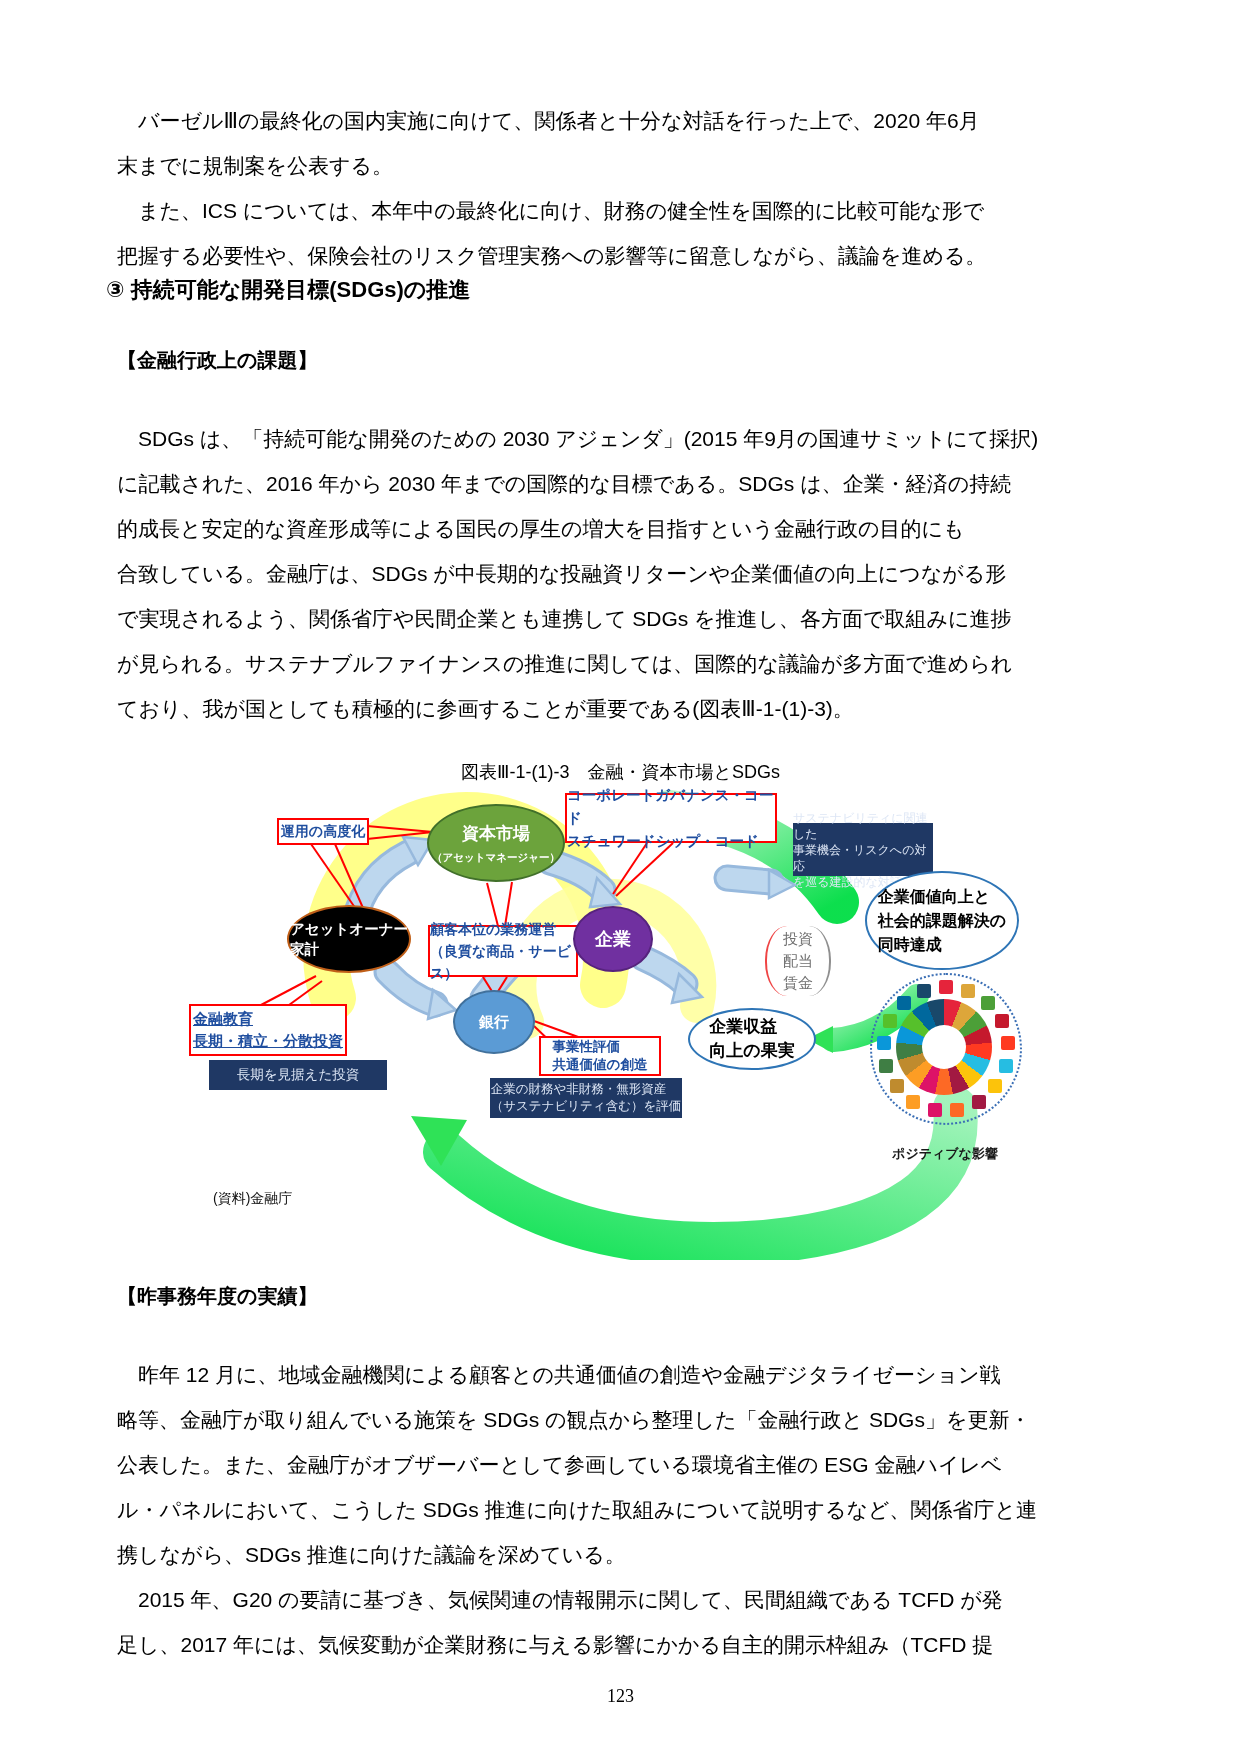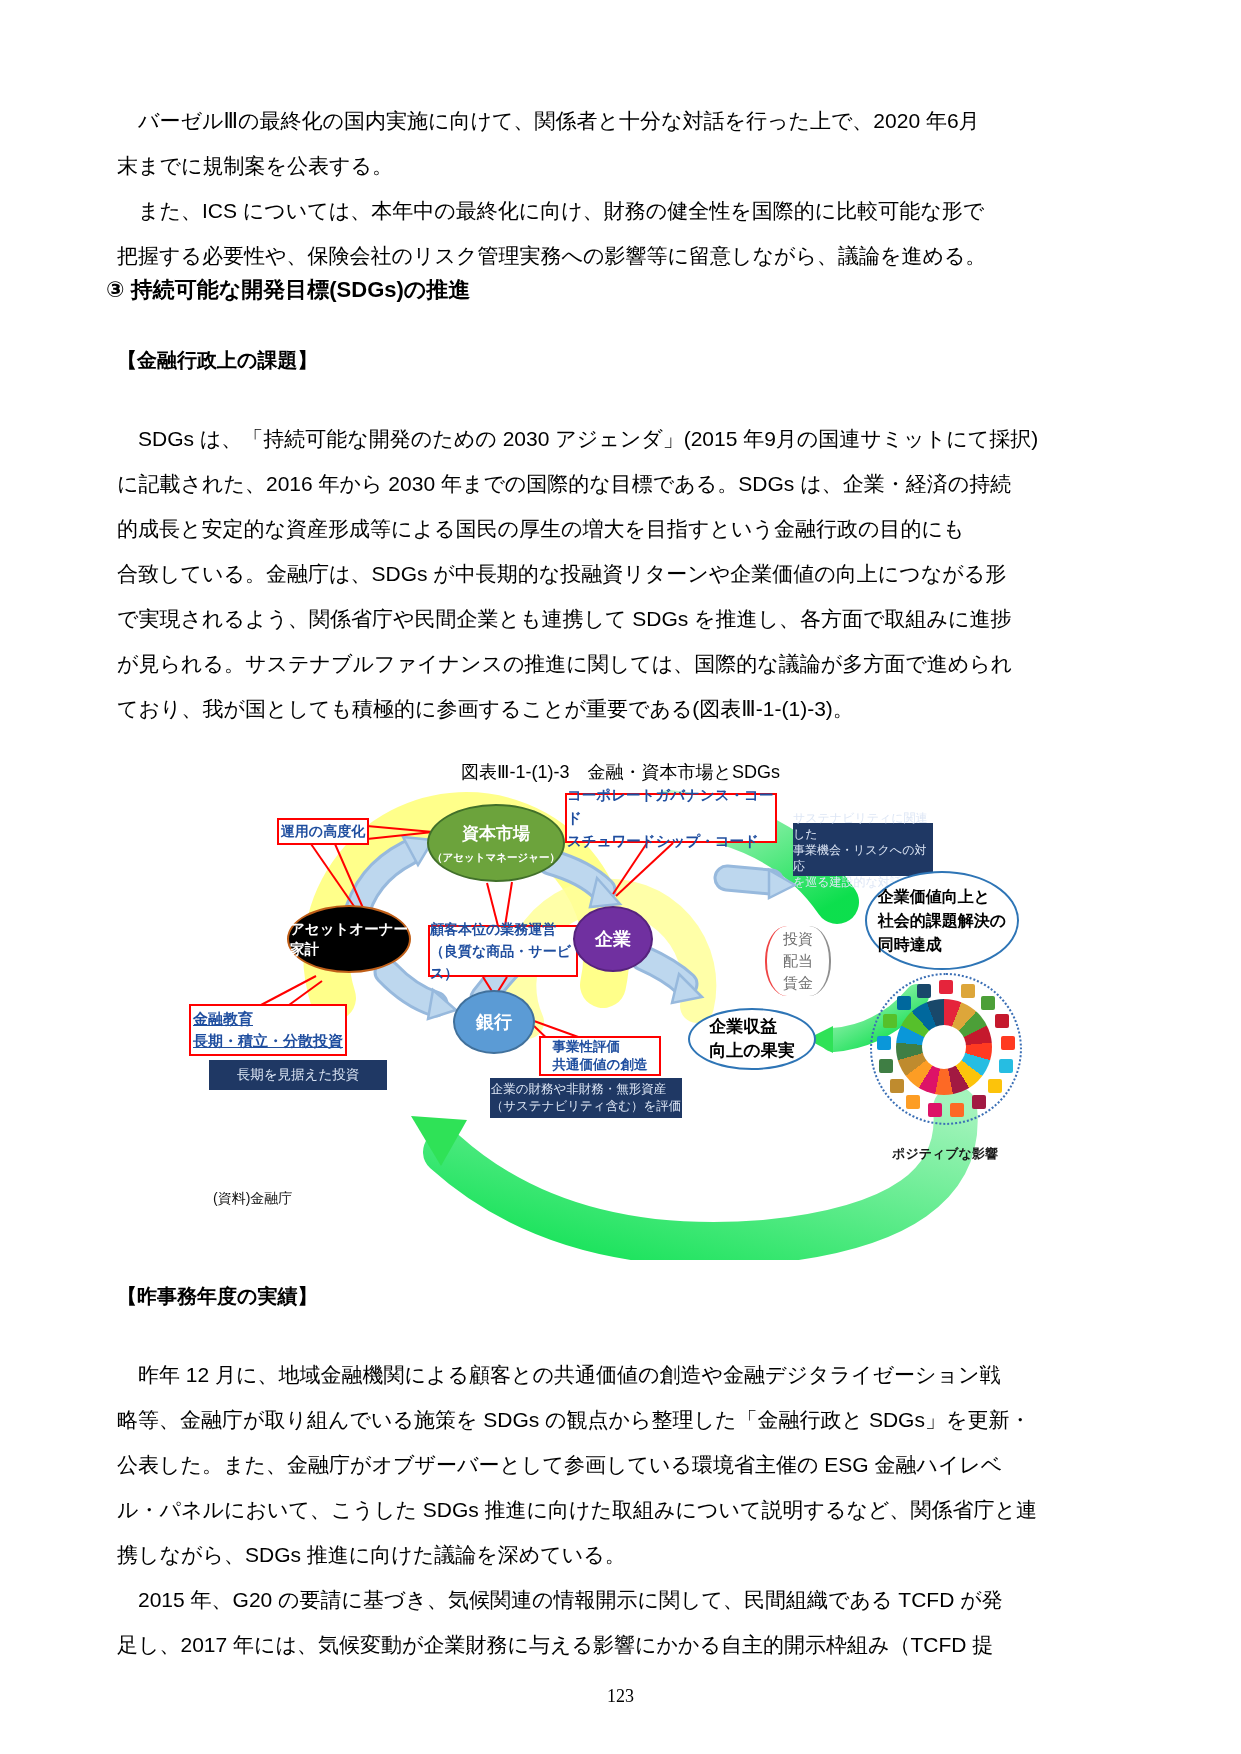--- a/index.html
+++ b/index.html
@@ -162,21 +162,21 @@
 
     <div class="d-abs callout" style="left:263px;top:135px;width:150px;height:52px;font-size:14px;line-height:22px;">顧客本位の業務運営
 （良質な商品・サービス）</div>
 
     <div class="d-abs ellipse el-purple" style="left:408px;top:116px;width:80px;height:66px;font-size:18px;">企業</div>
 
     <div class="d-abs bracket" style="left:600px;top:136px;width:66px;height:70px;font-size:15px;line-height:22px;">投資
 配当
 賃金</div>
 
-    <div class="d-abs ellipse el-blue" style="left:288px;top:200px;width:82px;height:64px;font-size:18px;">銀行</div>
+    <div class="d-abs ellipse el-blue" style="left:288px;top:200px;width:82px;height:64px;font-size:15px;">銀行</div>
 
     <div class="d-abs callout" style="left:374px;top:246px;width:122px;height:40px;font-size:13.5px;line-height:18px;">事業性評価
 共通価値の創造</div>
 
     <div class="d-abs navybox" style="left:325px;top:288px;width:192px;height:40px;font-size:12.5px;line-height:17px;">企業の財務や非財務・無形資産
 （サステナビリティ含む）を評価</div>
 
     <div class="d-abs el-white" style="left:523px;top:218px;width:128px;height:62px;border-radius:50%;font-size:17px;line-height:24px;">企業収益
 向上の果実</div>
 

